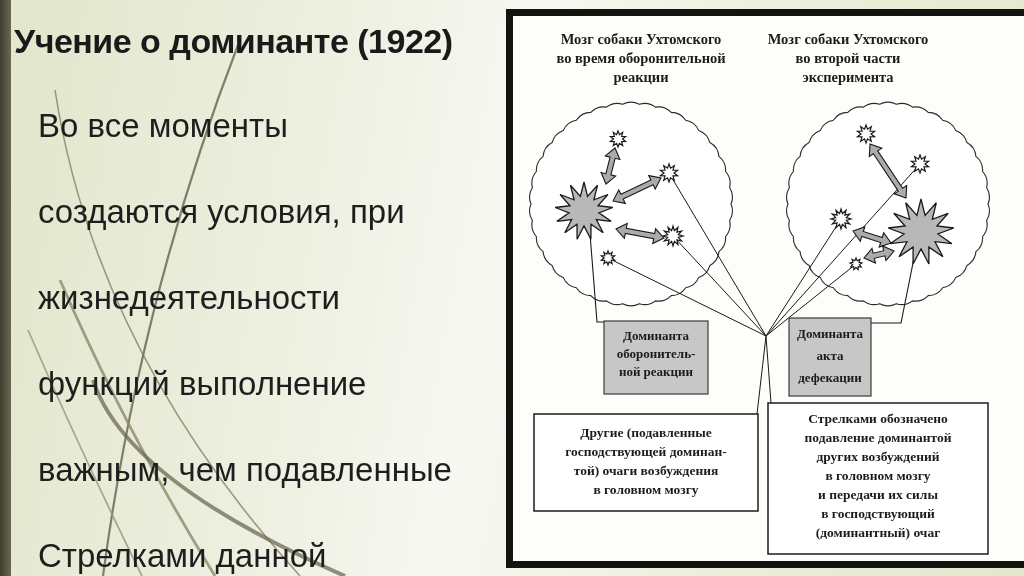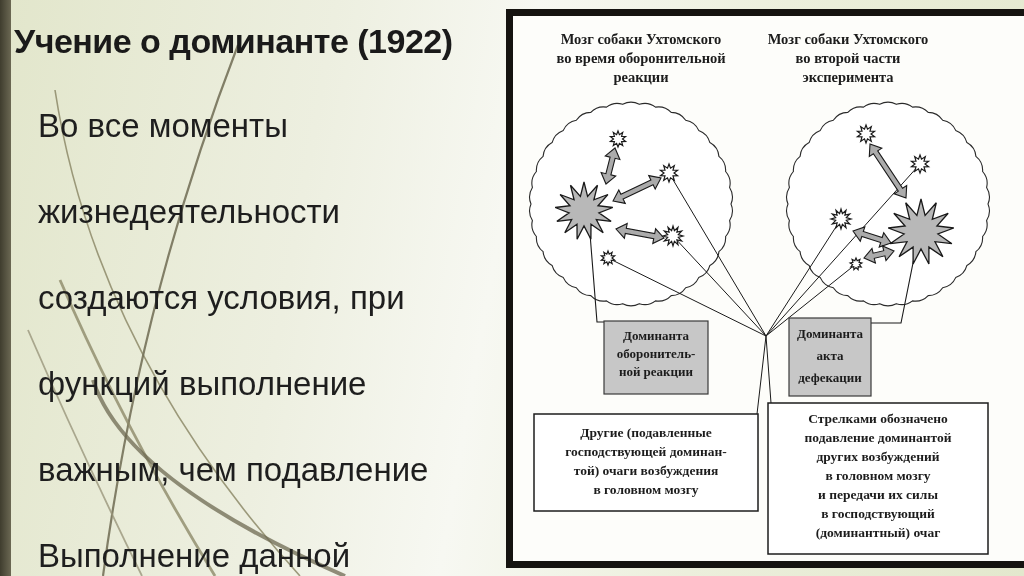--- a/index.html
+++ b/index.html
@@ -40,25 +40,25 @@
     <path d="M 93,380 Q 125,480 345,576" fill="none" stroke="#6e6a52" stroke-width="4" opacity="0.75"></path>
     <path d="M 28,330 Q 80,450 142,576" fill="none" stroke="#9a967c" stroke-width="1.8" opacity="0.8"></path>
   </svg>
 
   <div class="left-bar"></div>
 
   <div class="text-col">
     <h1 class="slide-title">Учение о доминанте (1922)</h1>
     <div class="body-text">
       <div>Во все моменты</div>
+      <div>создаются условия, при</div>
       <div>жизнедеятельности</div>
-      <div>создаются условия, при</div>
       <div>функций выполнение</div>
-      <div>важным, чем подавление</div>
-      <div>Выполнение данной</div>
+      <div>важным, чем подавленные</div>
+      <div>Стрелками данной</div>
       <div>функции подавляет</div>
     </div>
   </div>
 
   <div class="panel">
     <svg id="diagram-svg" width="491" height="545" viewBox="0 0 491 545">
 
       <g id="g-circles">
           <path d="M 218 188 Q 221.6 196.6 216.6 204.5 Q 218.8 213.5 212.6 220.5 Q 213.2 229.8 205.9 235.6 Q 205.1 244.9 196.9 249.4 Q 194.5 258.4 185.7 261.6 Q 181.9 270.1 172.7 271.7 Q 167.5 279.5 158.2 279.6 Q 151.8 286.4 142.5 284.9 Q 135.1 290.6 126.3 287.7 Q 118.0 292.0 109.7 287.7 Q 100.9 290.6 93.5 284.9 Q 84.2 286.4 77.8 279.6 Q 68.5 279.5 63.3 271.7 Q 54.1 270.1 50.3 261.6 Q 41.5 258.4 39.1 249.4 Q 30.9 244.9 30.1 235.6 Q 22.8 229.8 23.4 220.5 Q 17.2 213.5 19.4 204.5 Q 14.4 196.6 18.0 188.0 Q 14.4 179.4 19.4 171.5 Q 17.2 162.5 23.4 155.5 Q 22.8 146.2 30.1 140.4 Q 30.9 131.1 39.1 126.6 Q 41.5 117.6 50.3 114.4 Q 54.1 105.9 63.3 104.3 Q 68.5 96.5 77.8 96.4 Q 84.2 89.6 93.5 91.1 Q 100.9 85.4 109.7 88.3 Q 118.0 84.0 126.3 88.3 Q 135.1 85.4 142.5 91.1 Q 151.8 89.6 158.2 96.4 Q 167.5 96.5 172.7 104.3 Q 181.9 105.9 185.7 114.4 Q 194.5 117.6 196.9 126.6 Q 205.1 131.1 205.9 140.4 Q 213.2 146.2 212.6 155.5 Q 218.8 162.5 216.6 171.5 Q 221.6 179.4 218.0 188.0 Z" fill="#ffffff" stroke="#2a2a2a" stroke-width="1.1"></path>
           <path d="M 475 188 Q 478.6 196.6 473.6 204.5 Q 475.8 213.5 469.6 220.5 Q 470.2 229.8 462.9 235.6 Q 462.1 244.9 453.9 249.4 Q 451.5 258.4 442.7 261.6 Q 438.9 270.1 429.7 271.7 Q 424.5 279.5 415.2 279.6 Q 408.8 286.4 399.5 284.9 Q 392.1 290.6 383.3 287.7 Q 375.0 292.0 366.7 287.7 Q 357.9 290.6 350.5 284.9 Q 341.2 286.4 334.8 279.6 Q 325.5 279.5 320.3 271.7 Q 311.1 270.1 307.3 261.6 Q 298.5 258.4 296.1 249.4 Q 287.9 244.9 287.1 235.6 Q 279.8 229.8 280.4 220.5 Q 274.2 213.5 276.4 204.5 Q 271.4 196.6 275.0 188.0 Q 271.4 179.4 276.4 171.5 Q 274.2 162.5 280.4 155.5 Q 279.8 146.2 287.1 140.4 Q 287.9 131.1 296.1 126.6 Q 298.5 117.6 307.3 114.4 Q 311.1 105.9 320.3 104.3 Q 325.5 96.5 334.8 96.4 Q 341.2 89.6 350.5 91.1 Q 357.9 85.4 366.7 88.3 Q 375.0 84.0 383.3 88.3 Q 392.1 85.4 399.5 91.1 Q 408.8 89.6 415.2 96.4 Q 424.5 96.5 429.7 104.3 Q 438.9 105.9 442.7 114.4 Q 451.5 117.6 453.9 126.6 Q 462.1 131.1 462.9 140.4 Q 470.2 146.2 469.6 155.5 Q 475.8 162.5 473.6 171.5 Q 478.6 179.4 475.0 188.0 Z" fill="#ffffff" stroke="#2a2a2a" stroke-width="1.1"></path>

